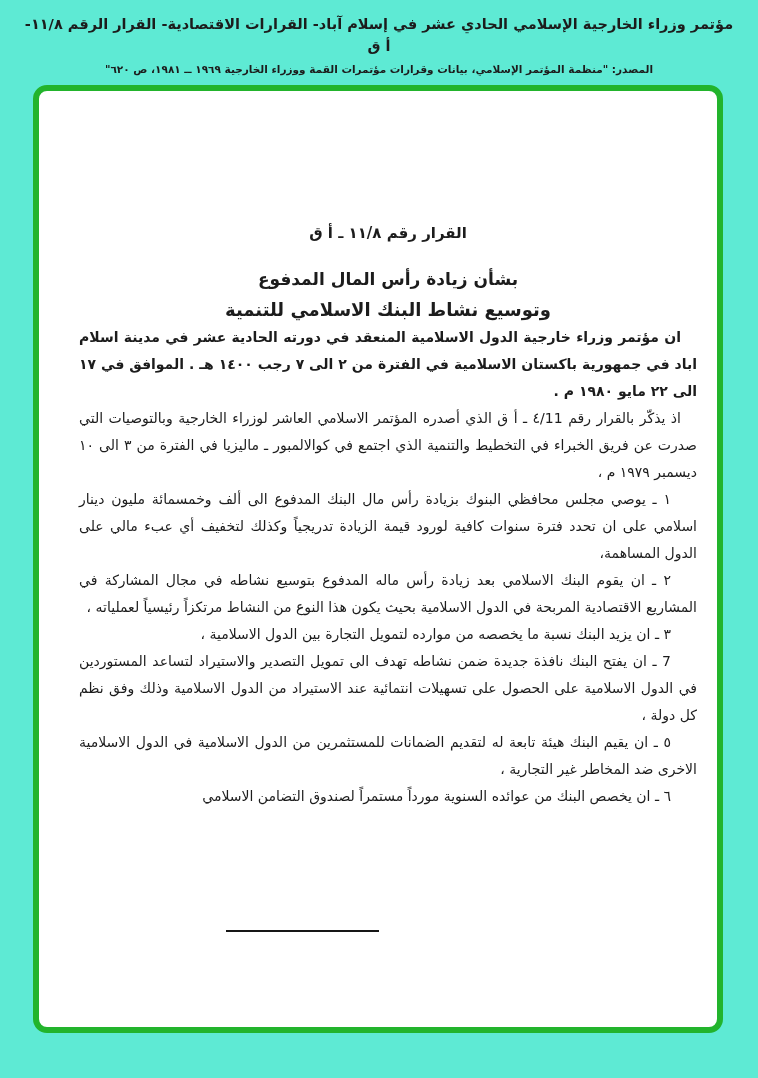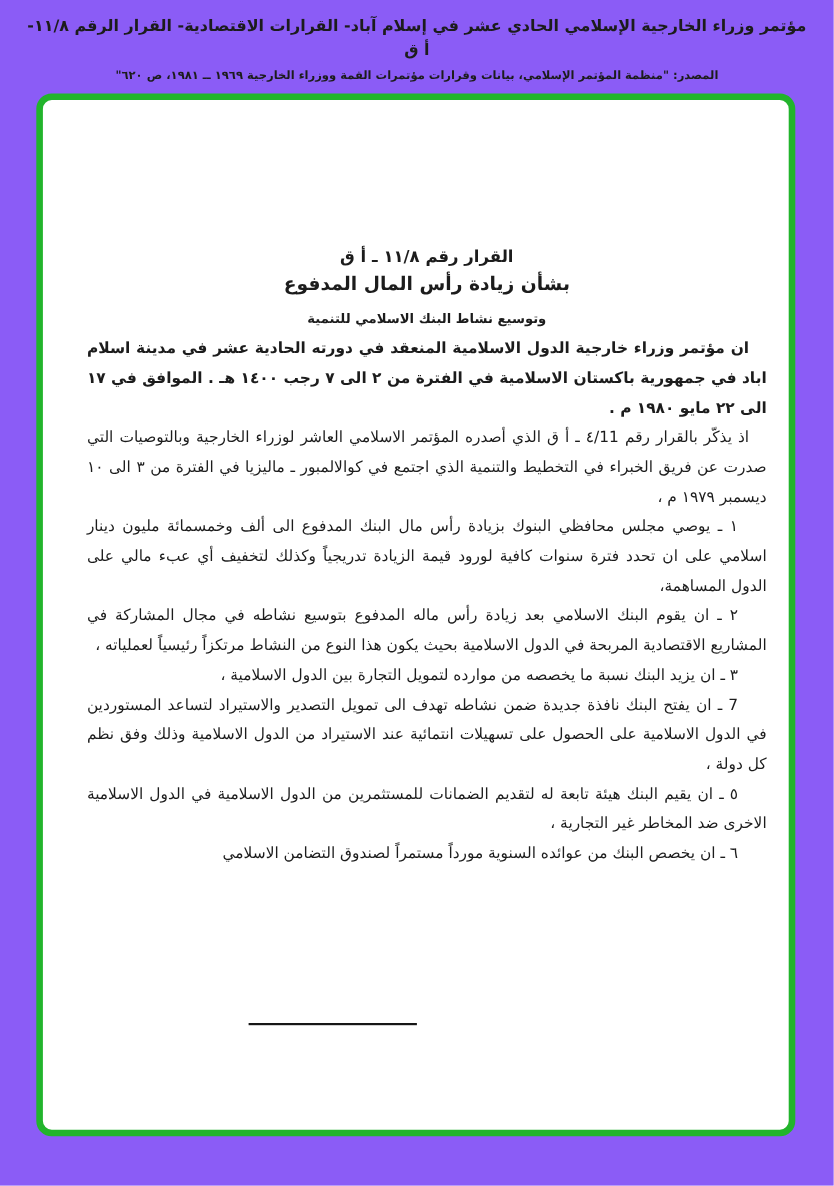--- a/index.html
+++ b/index.html
@@ -3,43 +3,43 @@
 <meta charset="utf-8">
 <style>
   * { box-sizing: border-box; }
   html, body { margin: 0; padding: 0; }
   body {
     width: 758px; height: 1078px;
     background: #ffffff;
     font-family: "DejaVu Sans", sans-serif;
     color: #1c1c1c;
   }
-  .canvas { position: relative; width: 758px; height: 1078px; overflow: hidden; background: #8b5cf6; }
+  .canvas { position: relative; width: 758px; height: 1078px; overflow: hidden; background: #5eead4; }
 
   
   .hdr { position: absolute; top: 13px; left: 20px; right: 20px; text-align: center; direction: rtl; }
   .hdr-line1 { font-size: 14.5px; font-weight: bold; letter-spacing: 0; line-height: 22px; }
   .hdr-line2 { font-size: 10.5px; font-weight: bold; margin-top: 4px; line-height: 16px; }
 
   
   .frame {
     position: absolute; left: 33px; top: 85px;
     width: 690px; height: 948px;
     border: 6px solid #22b42c; border-radius: 14px;
     background: #ffffff; overflow: hidden;
   }
   .content {
     position: absolute; top: 0; right: 0; left: 0;
     direction: rtl; unicode-bidi: embed;
     padding: 0 20px 0 40px;
   }
 
   .doc-title-1 { text-align: center; font-size: 15px; font-weight: bold; margin-top: 130px; line-height: 24px; }
-  .doc-title-2 { text-align: center; font-size: 17px; font-weight: bold; margin-top: 0; line-height: 28px; }
-  .doc-title-3 { text-align: center; font-size: 12px; font-weight: bold; margin-top: 3px;  line-height: 28px; }
+  .doc-title-2 { text-align: center; font-size: 17px; font-weight: bold; margin-top: 20px; line-height: 28px; }
+  .doc-title-3 { text-align: center; font-size: 18px; font-weight: bold; margin-top: 3px;  line-height: 28px; }
 
   p.body-par {
     font-size: 14px; line-height: 27px;
     text-align: justify; text-align-last: right;
     margin: 0;
   }
   .p1 { margin-top: 23px; text-indent: 16px; font-weight: bold; }
   .p2 { margin-top: 7px;  text-indent: 16px; }
   .decide { margin-top: 6px; text-indent: 58px; font-weight: normal; }
   .it1 { margin-top: 8px;  text-indent: 26px; }

